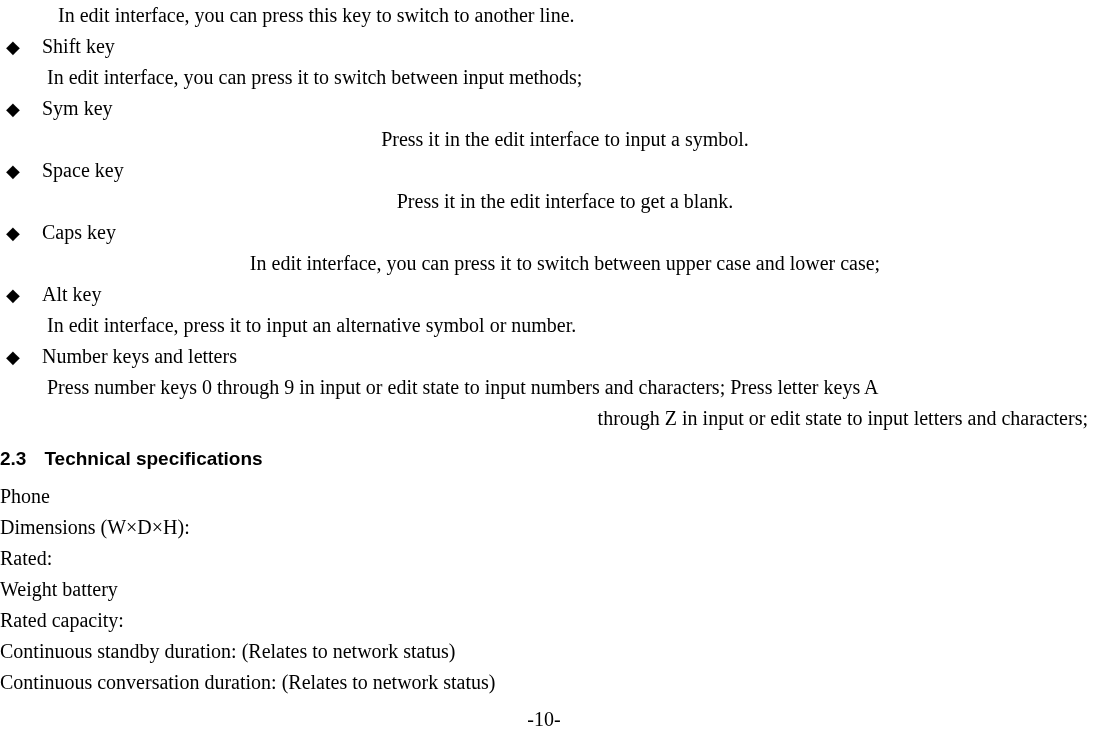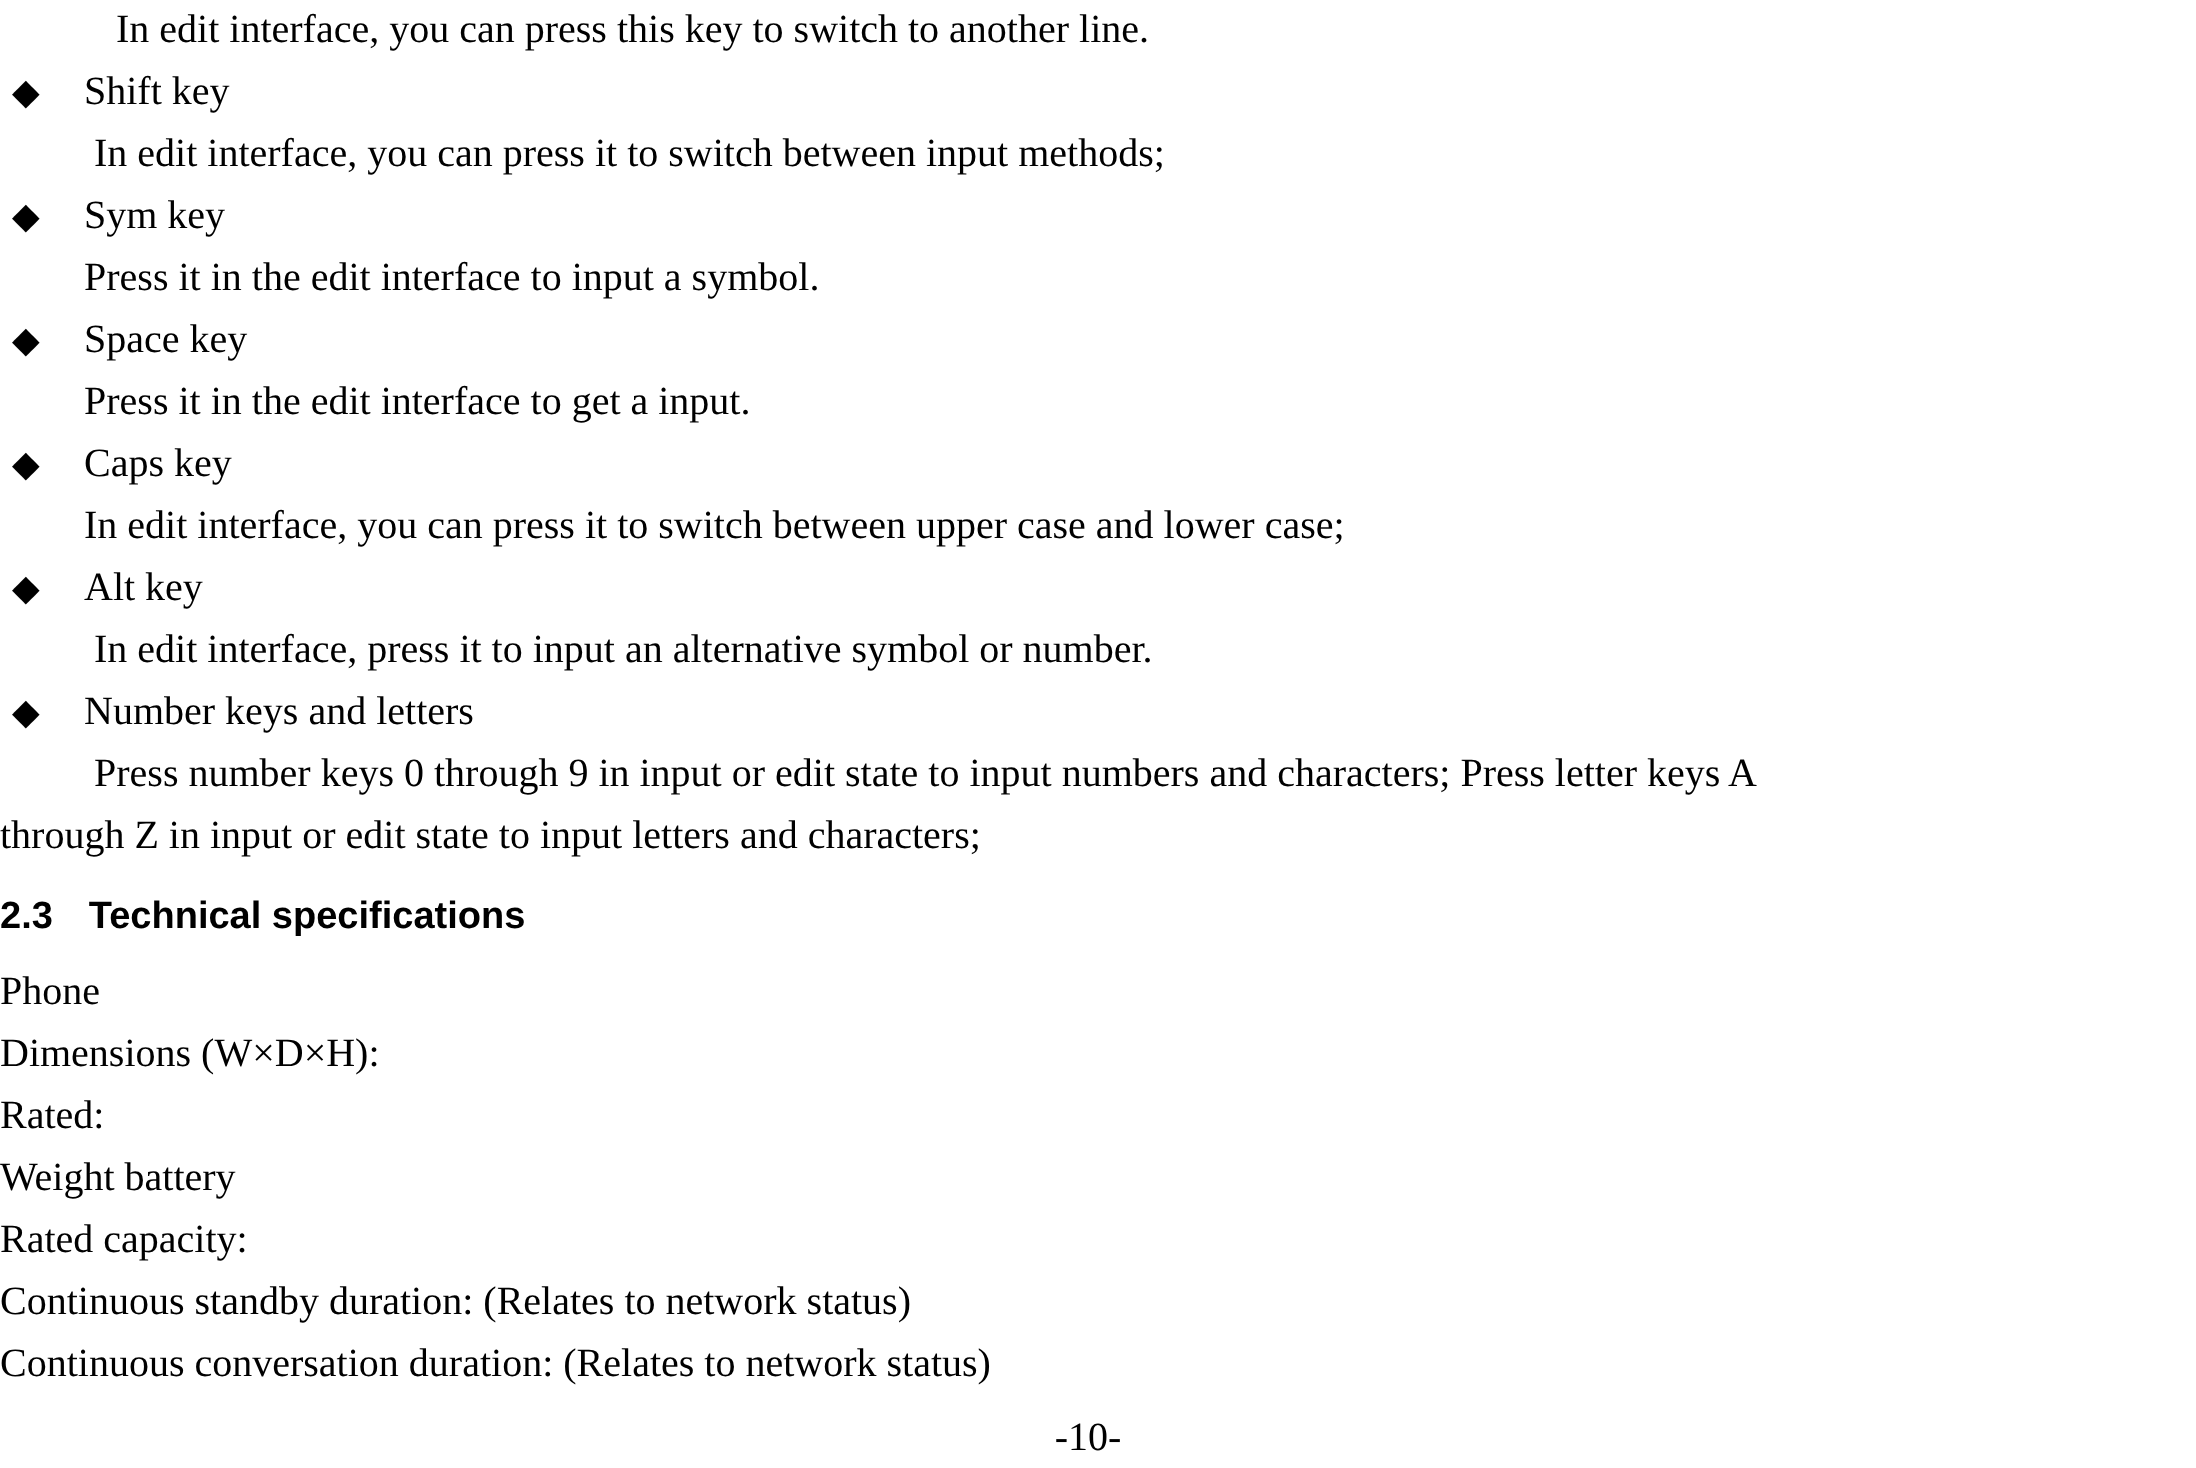--- a/index.html
+++ b/index.html
@@ -28,26 +28,28 @@
       width: 42px;
       text-align: left;
       padding-left: 6px;
       font-size: 18px;
     }
     .bullet-content {
       flex: 1;
     }
     .indent-desc {
       margin-left: 42px;
+      text-align: center;
     }
     .indent-desc-space {
       margin-left: 47px;
     }
     .continuation {
       margin-left: 0px;
+      text-align: right;
     }
     .section-heading {
       font-family: Arial, Helvetica, sans-serif;
       font-weight: bold;
       font-size: 19px;
       margin-top: 10px;
       margin-bottom: 8px;
     }
     .section-num {
       margin-right: 18px;
@@ -75,21 +77,21 @@
 <div class="bullet-row">
   <div class="bullet">◆</div>
   <div class="bullet-content">Sym key</div>
 </div>
 <div class="indent-desc">Press it in the edit interface to input a symbol.</div>
 
 <div class="bullet-row">
   <div class="bullet">◆</div>
   <div class="bullet-content">Space key</div>
 </div>
-<div class="indent-desc">Press it in the edit interface to get a input.</div>
+<div class="indent-desc">Press it in the edit interface to get a blank.</div>
 
 <div class="bullet-row">
   <div class="bullet">◆</div>
   <div class="bullet-content">Caps key</div>
 </div>
 <div class="indent-desc">In edit interface, you can press it to switch between upper case and lower case;</div>
 
 <div class="bullet-row">
   <div class="bullet">◆</div>
   <div class="bullet-content">Alt key</div>

